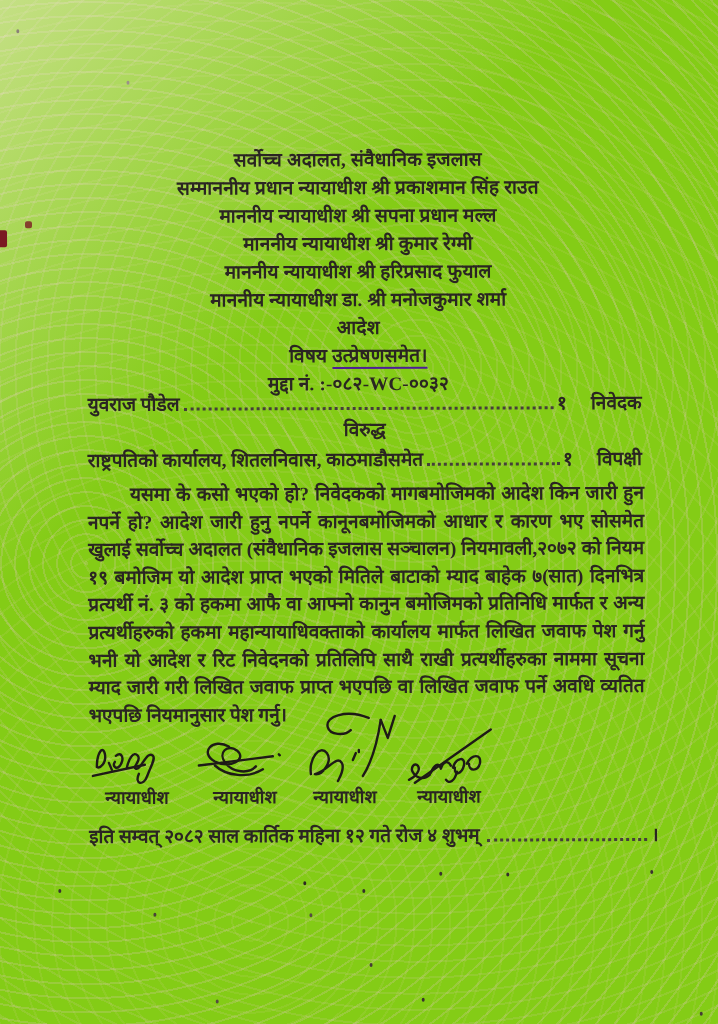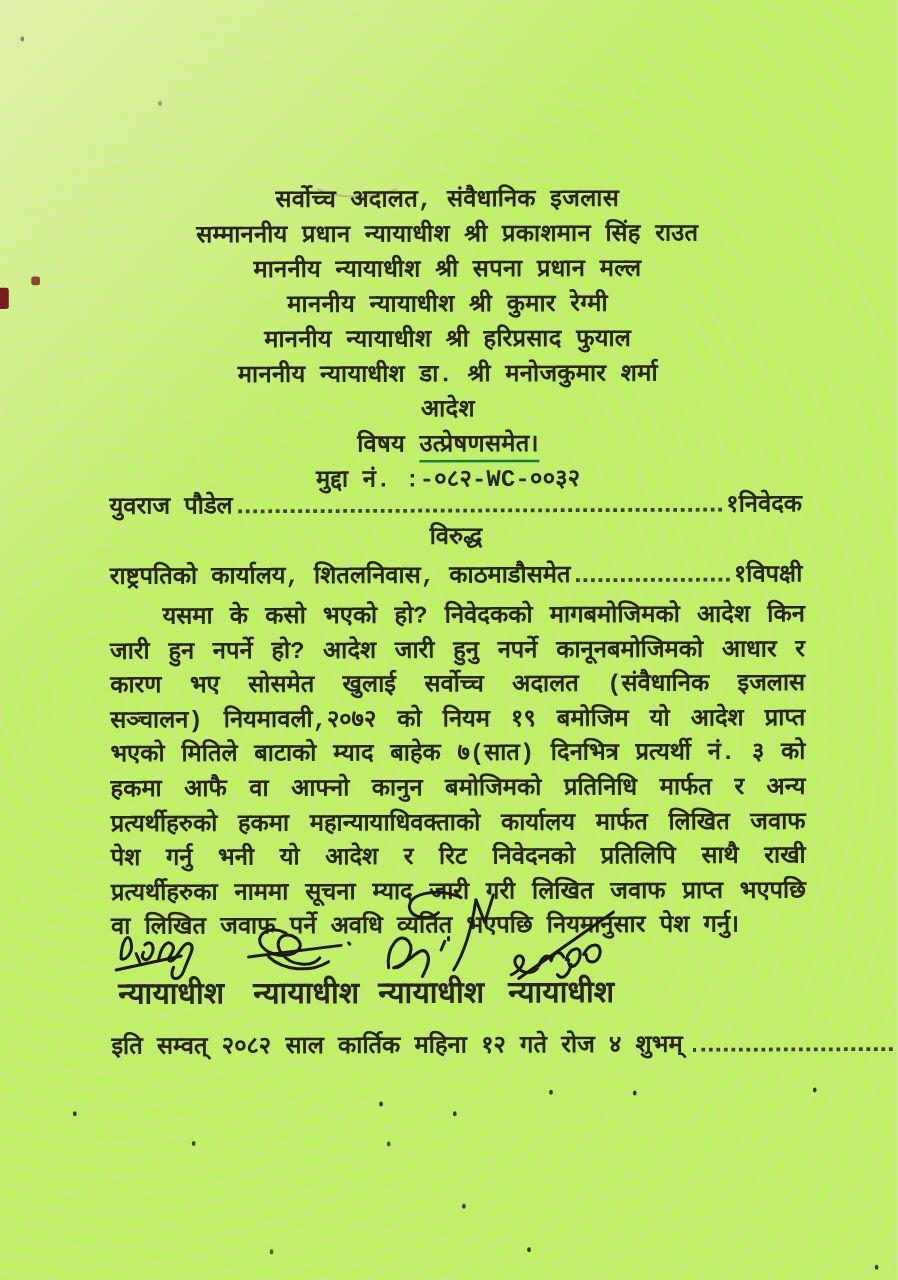--- a/index.html
+++ b/index.html
@@ -1,22 +1,22 @@
 <!DOCTYPE html>
 <html><head>
 <meta charset="utf-8">
 <style>
   html,body{margin:0;padding:0;background:#e8e6e2;}
   .scan{
     position:relative;
     width:718px;height:1024px;
     margin:0 auto;
-    background:#bef264;
+    background:#84cc16;
     overflow:hidden;
-    font-family:Liberation Mono, monospace;
+    font-family:Liberation Serif, serif;
     color:#2a2522;
   }
   
   .scan::before{
     content:"";
     position:absolute;inset:0;
     background:
       linear-gradient(135deg, rgba(250,240,224,0.55), rgba(250,240,224,0) 34%),
       repeating-radial-gradient(circle at 12% 55%, rgba(240,198,214,0.20) 0 2px, rgba(0,0,0,0) 2px 14px),
       repeating-radial-gradient(circle at 58% 36%, rgba(240,198,214,0.13) 0 2px, rgba(0,0,0,0) 2px 16px),
@@ -24,40 +24,40 @@
     pointer-events:none;
   }
   .content{position:absolute;inset:0;transform:rotate(-0.2deg);}
   
   .hdr{
     position:absolute;top:146px;left:0;right:0;
     text-align:center;
     font-size:19px;line-height:28px;font-weight:700;
     letter-spacing:0.2px;
   }
-  .u{border-bottom:2px solid #15803d;padding-bottom:1px;}
+  .u{border-bottom:2px solid #4c1d95;padding-bottom:1px;}
   
   .parties{position:absolute;left:88px;right:76px;top:388px;font-size:19px;font-weight:600;}
   .prow{display:flex;align-items:flex-end;height:28px;}
   .prow .nm{white-space:nowrap;}
   .leader{flex:1 1 auto;border-bottom:3px dotted #453f3a;margin:0 3px 6px 4px;height:1px;}
   .prow .num{white-space:nowrap;}
-  .prow .role{white-space:nowrap;}
+  .prow .role{white-space:nowrap;margin-left:24px;}
   .vs{text-align:center;height:28px;line-height:28px;font-weight:700;}
   
   .bodypar{
     position:absolute;left:88px;right:74px;top:480px;
     font-size:19px;line-height:27.6px;font-weight:600;
     text-align:justify;text-indent:42px;margin:0;
   }
   
   .sigrow{position:absolute;left:0;top:716px;width:718px;height:92px;}
   .sig{position:absolute;bottom:0;text-align:center;}
   .sig svg{display:block;margin:0 auto;}
-  .sig .lbl{font-size:24px;font-weight:700;line-height:22px;white-space:nowrap;}
+  .sig .lbl{font-size:18px;font-weight:700;line-height:22px;white-space:nowrap;}
   .s1{left:84px;width:104px;}
   .s2{left:192px;width:104px;}
   .s3{left:292px;width:104px;}
   .s4{left:396px;width:104px;}
   .s5{left:498px;width:150px;}
   
   .closing{
     position:absolute;left:88px;right:60px;top:822px;
     display:flex;align-items:flex-end;
     font-size:19px;font-weight:600;

